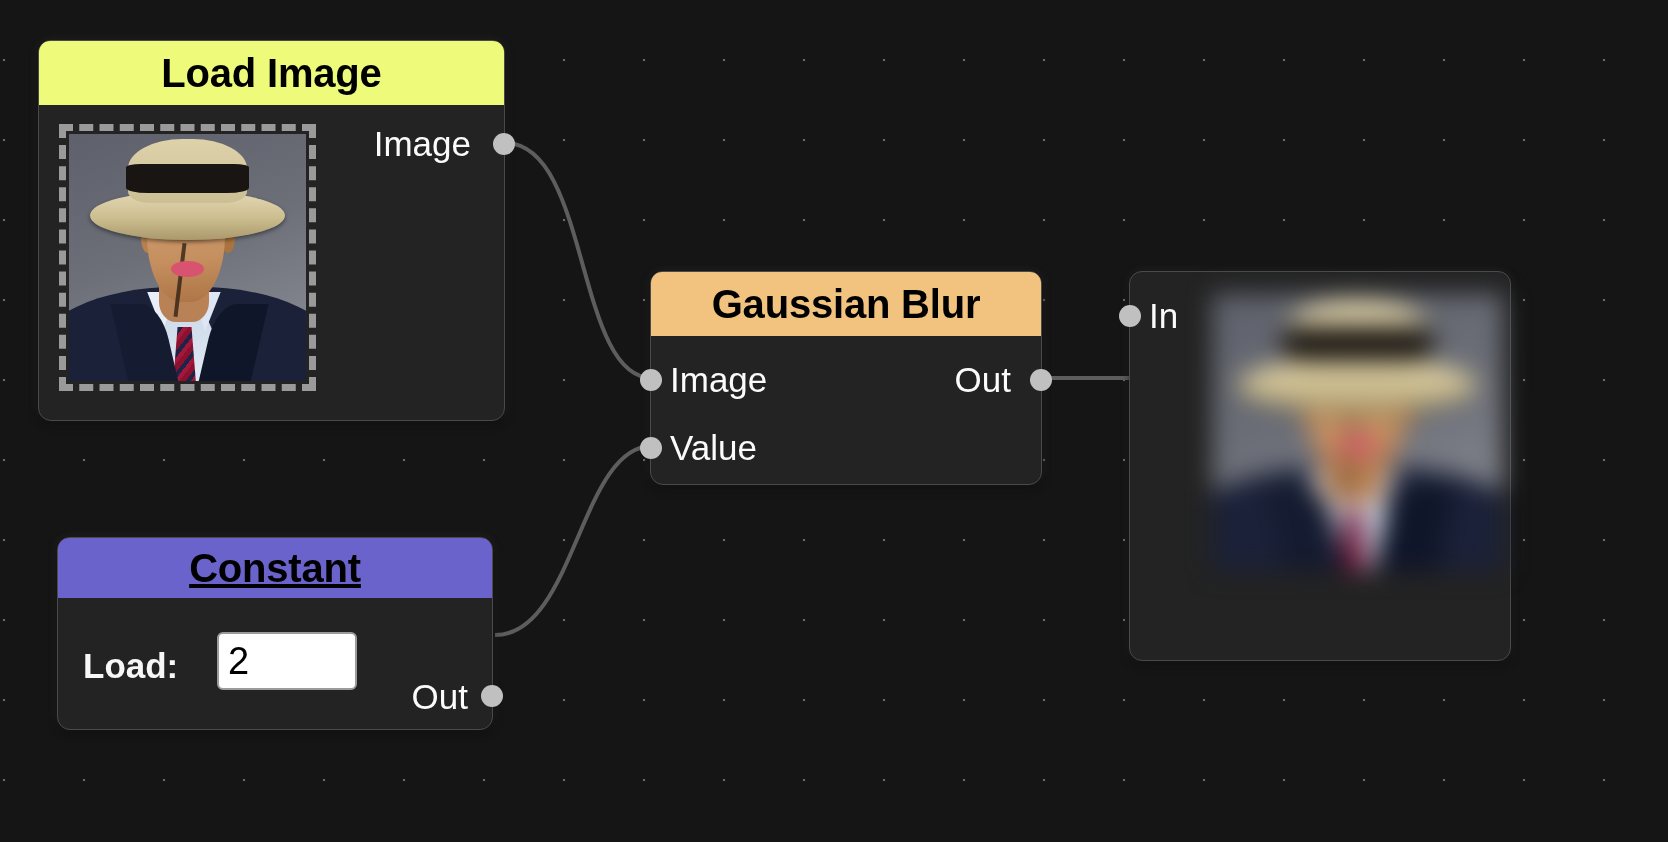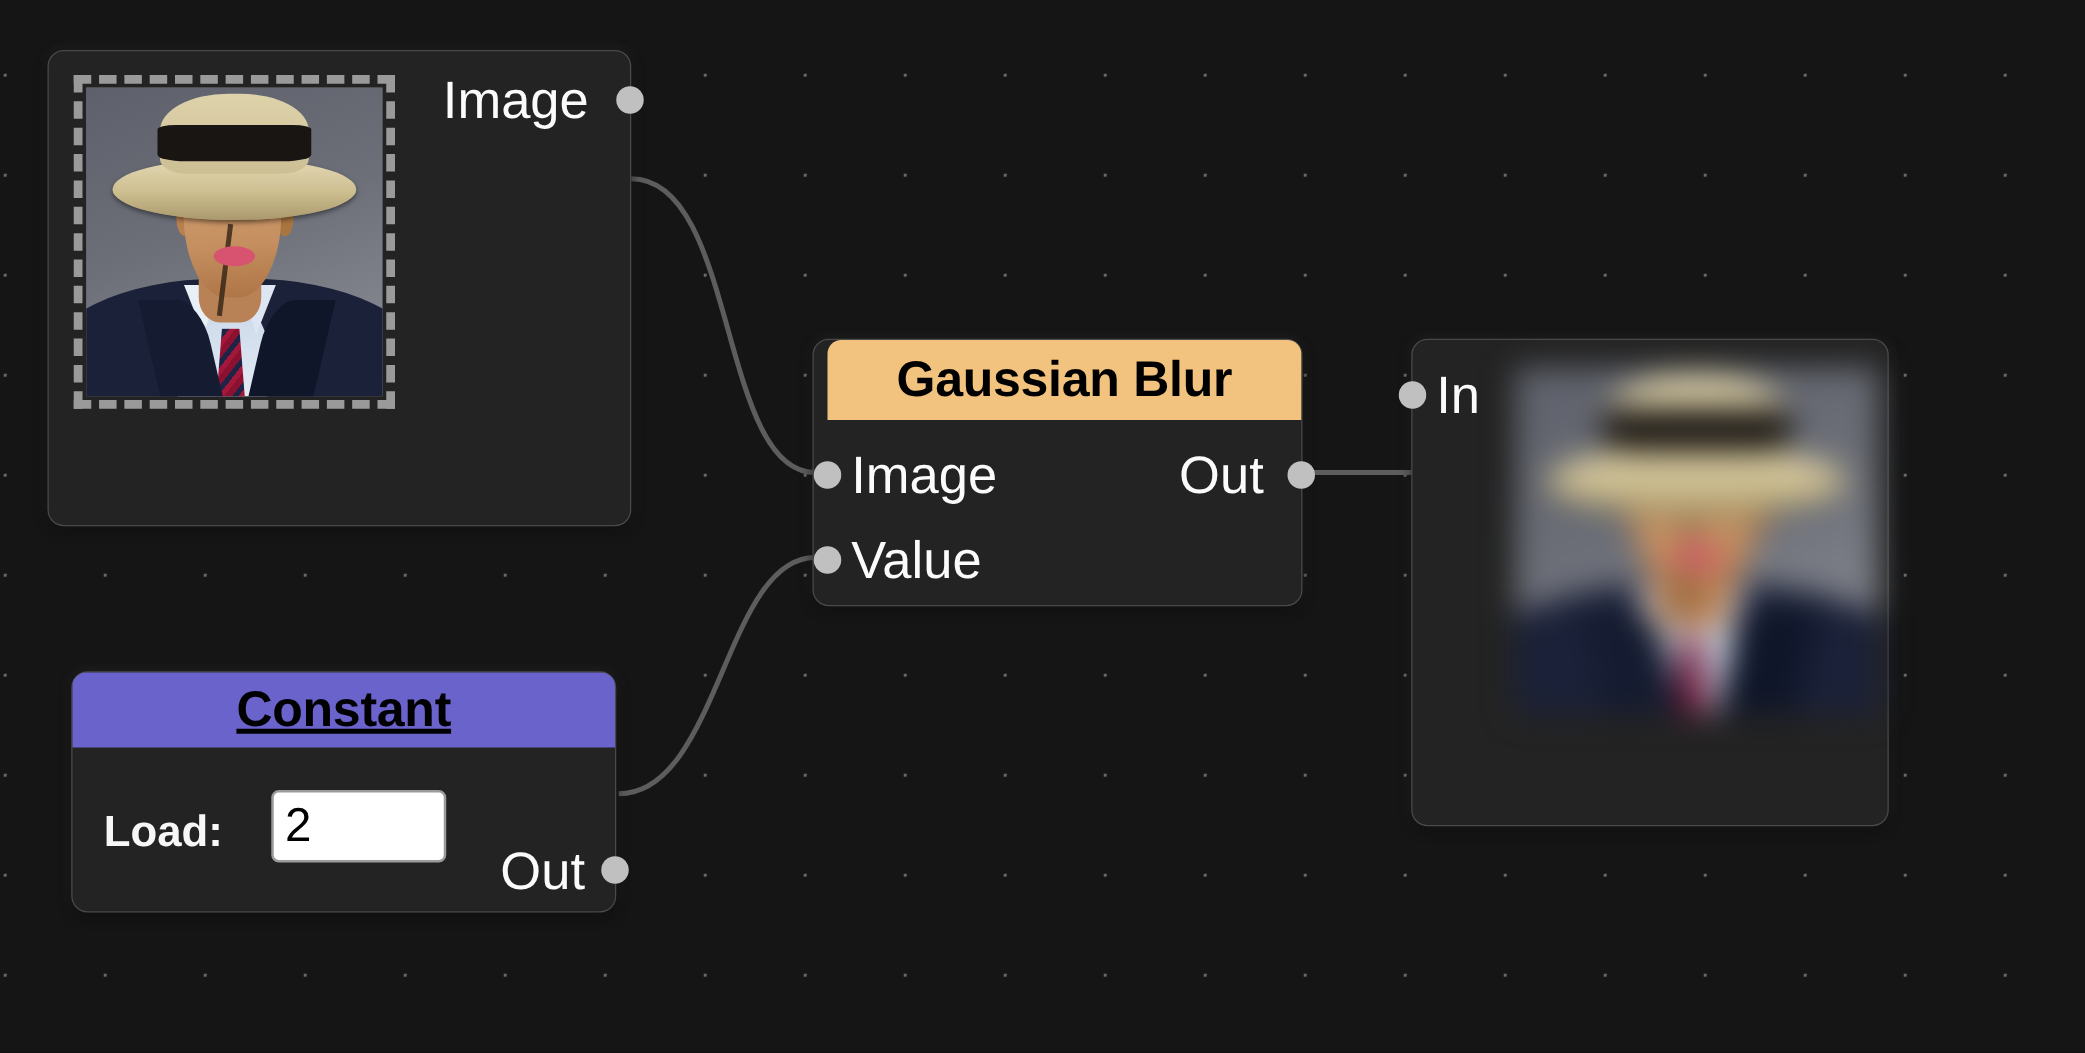--- a/index.html
+++ b/index.html
@@ -43,21 +43,21 @@
   
   .port{
     position:absolute;
     width:22px;height:22px;border-radius:50%;
     background:#c0c0c0;
     z-index:6;
   }
   .port-label{
     position:absolute;
     color:#fbfbfb;
-    font-size:42px;
+    font-size:35px;
     line-height:35px;
     white-space:nowrap;
     z-index:5;
   }
 
   
   .thumb-wrap{position:absolute;}
   .thumb{
     position:absolute;left:0;top:0;width:100%;height:100%;
     overflow:hidden;
@@ -183,20 +183,23 @@
 
 <div id="canvas">
 
   <svg id="wires" viewBox="0 0 1668 842">
     <path d="M 505 143 C 590 143 575 378 652 378" fill="none" stroke="#5d5d5d" stroke-width="4"></path>
     <path d="M 495 635 C 575 635 580 446 652 446" fill="none" stroke="#5d5d5d" stroke-width="4"></path>
     <path d="M 1043 378 L 1131 378" fill="none" stroke="#5d5d5d" stroke-width="4"></path>
   </svg>
 
   <div class="node" style="left:38px;top:40px;width:467px;height:381px;">
+    <div class="node-head" style="height:64px;font-size:40px;background:#eefa79;">
+      <span>Load Image</span>
+    </div>
     <div class="node-body" style="height:315px;">
 
       <div class="thumb-wrap" style="left:20px;top:19px;width:257px;height:267px;">
         <div class="dashed" style="left:0;top:0;width:257px;height:267px;"></div>
         <div class="thumb" style="left:10px;top:10px;width:237px;height:247px;">
           <div class="pf bg-grad"></div>
           <div class="pf shoulders"></div>
           <div class="pf shirt"></div>
           <div class="pf collarL"></div>
           <div class="pf collarR"></div>
@@ -214,21 +217,21 @@
           <div class="pf crown"></div>
           <div class="pf band"></div>
         </div>
       </div>
 
       <span class="port-label" style="right:33px;top:21px;">Image</span>
       <div class="port" style="right:-11px;top:28px;"></div>
     </div>
   </div>
 
-  <div class="node" style="left:650px;top:271px;width:392px;height:214px;padding-left:11px;">
+  <div class="node" style="left:650px;top:271px;width:392px;height:214px;">
     <div class="node-head" style="height:64px;font-size:40px;background:#f2c37e;">
       <span>Gaussian Blur</span>
     </div>
     <div class="node-body" style="height:148px;">
 
       <div class="port" style="left:-11px;top:33px;"></div>
       <span class="port-label" style="left:19px;top:26px;">Image</span>
 
       <div class="port" style="left:-11px;top:101px;"></div>
       <span class="port-label" style="left:19px;top:94px;">Value</span>

